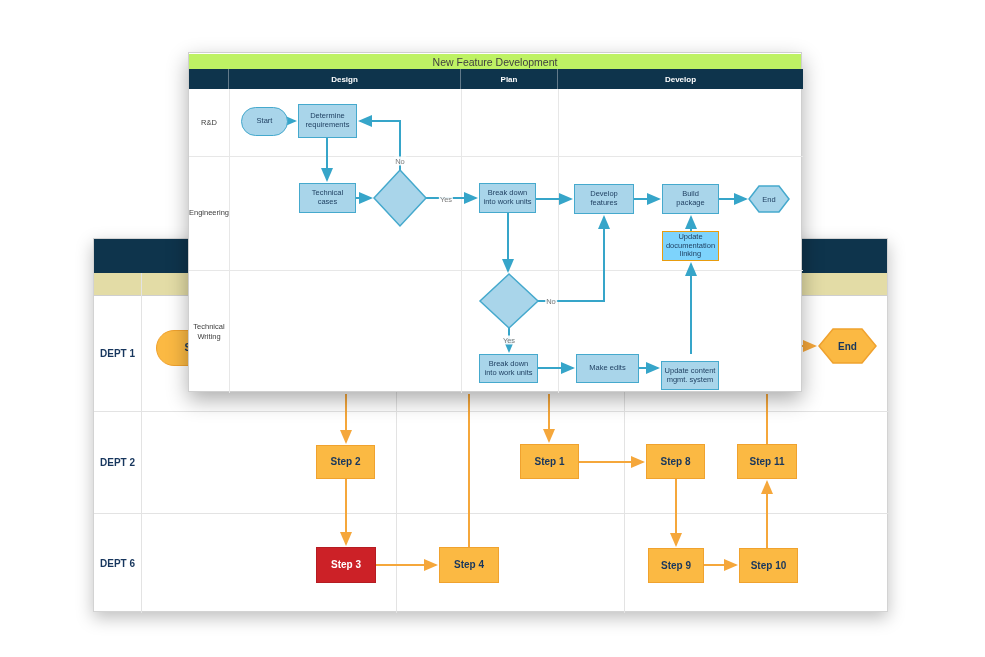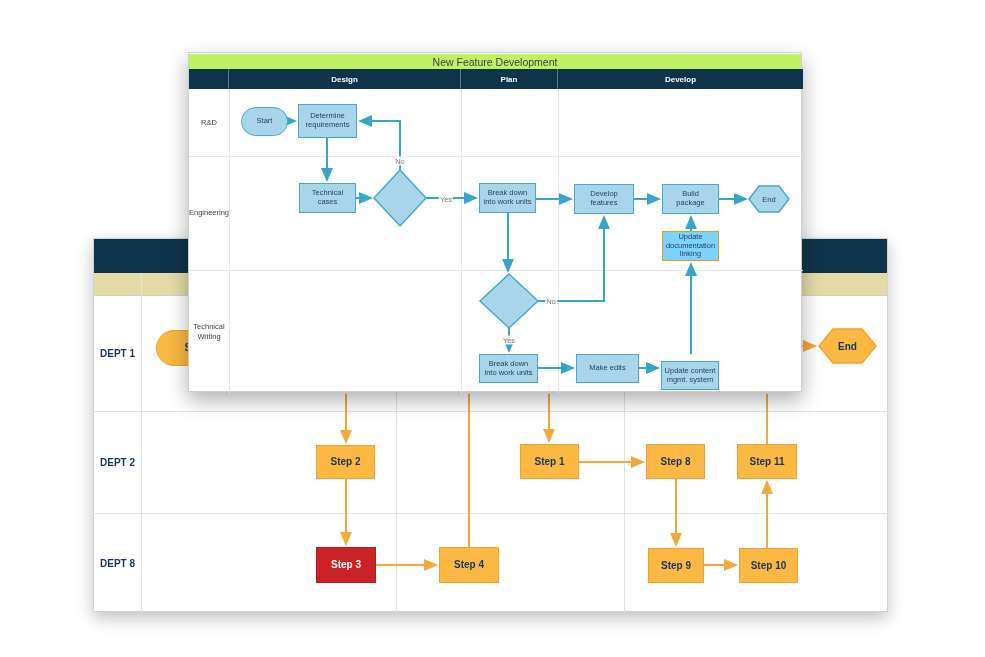--- a/index.html
+++ b/index.html
@@ -61,21 +61,21 @@
     <div class="b-tan"></div>
 
     <div class="b-vline" style="left:47px; top:34px; width:1px; height:340px;"></div>
     <div class="b-vline" style="left:302px; top:57px; width:1px; height:317px;"></div>
     <div class="b-vline" style="left:530px; top:57px; width:1px; height:317px;"></div>
     <div class="b-hline" style="left:0; top:172px; width:795px; height:1px;"></div>
     <div class="b-hline" style="left:0; top:274px; width:795px; height:1px;"></div>
 
     <div class="b-lane-label" style="top:57px; height:115px;">DEPT 1</div>
     <div class="b-lane-label" style="top:172px; height:102px;">DEPT 2</div>
-    <div class="b-lane-label" style="top:274px; height:100px;">DEPT 8</div>
+    <div class="b-lane-label" style="top:274px; height:100px;">DEPT 6</div>
 
     <svg class="back-svg" viewBox="0 0 795 374">
       <defs>
         <marker id="ah-o" markerWidth="7" markerHeight="7" refX="6" refY="3" orient="auto">
           <path d="M0,0 L7,3 L0,6 Z" fill="#f5a73b"></path>
         </marker>
       </defs>
       <g stroke="#f5a73b" stroke-width="2" fill="none">
         <path d="M700 107 L721 107" marker-end="url(#ah-o)"></path>
         <path d="M252 155 L252 203" marker-end="url(#ah-o)"></path>

